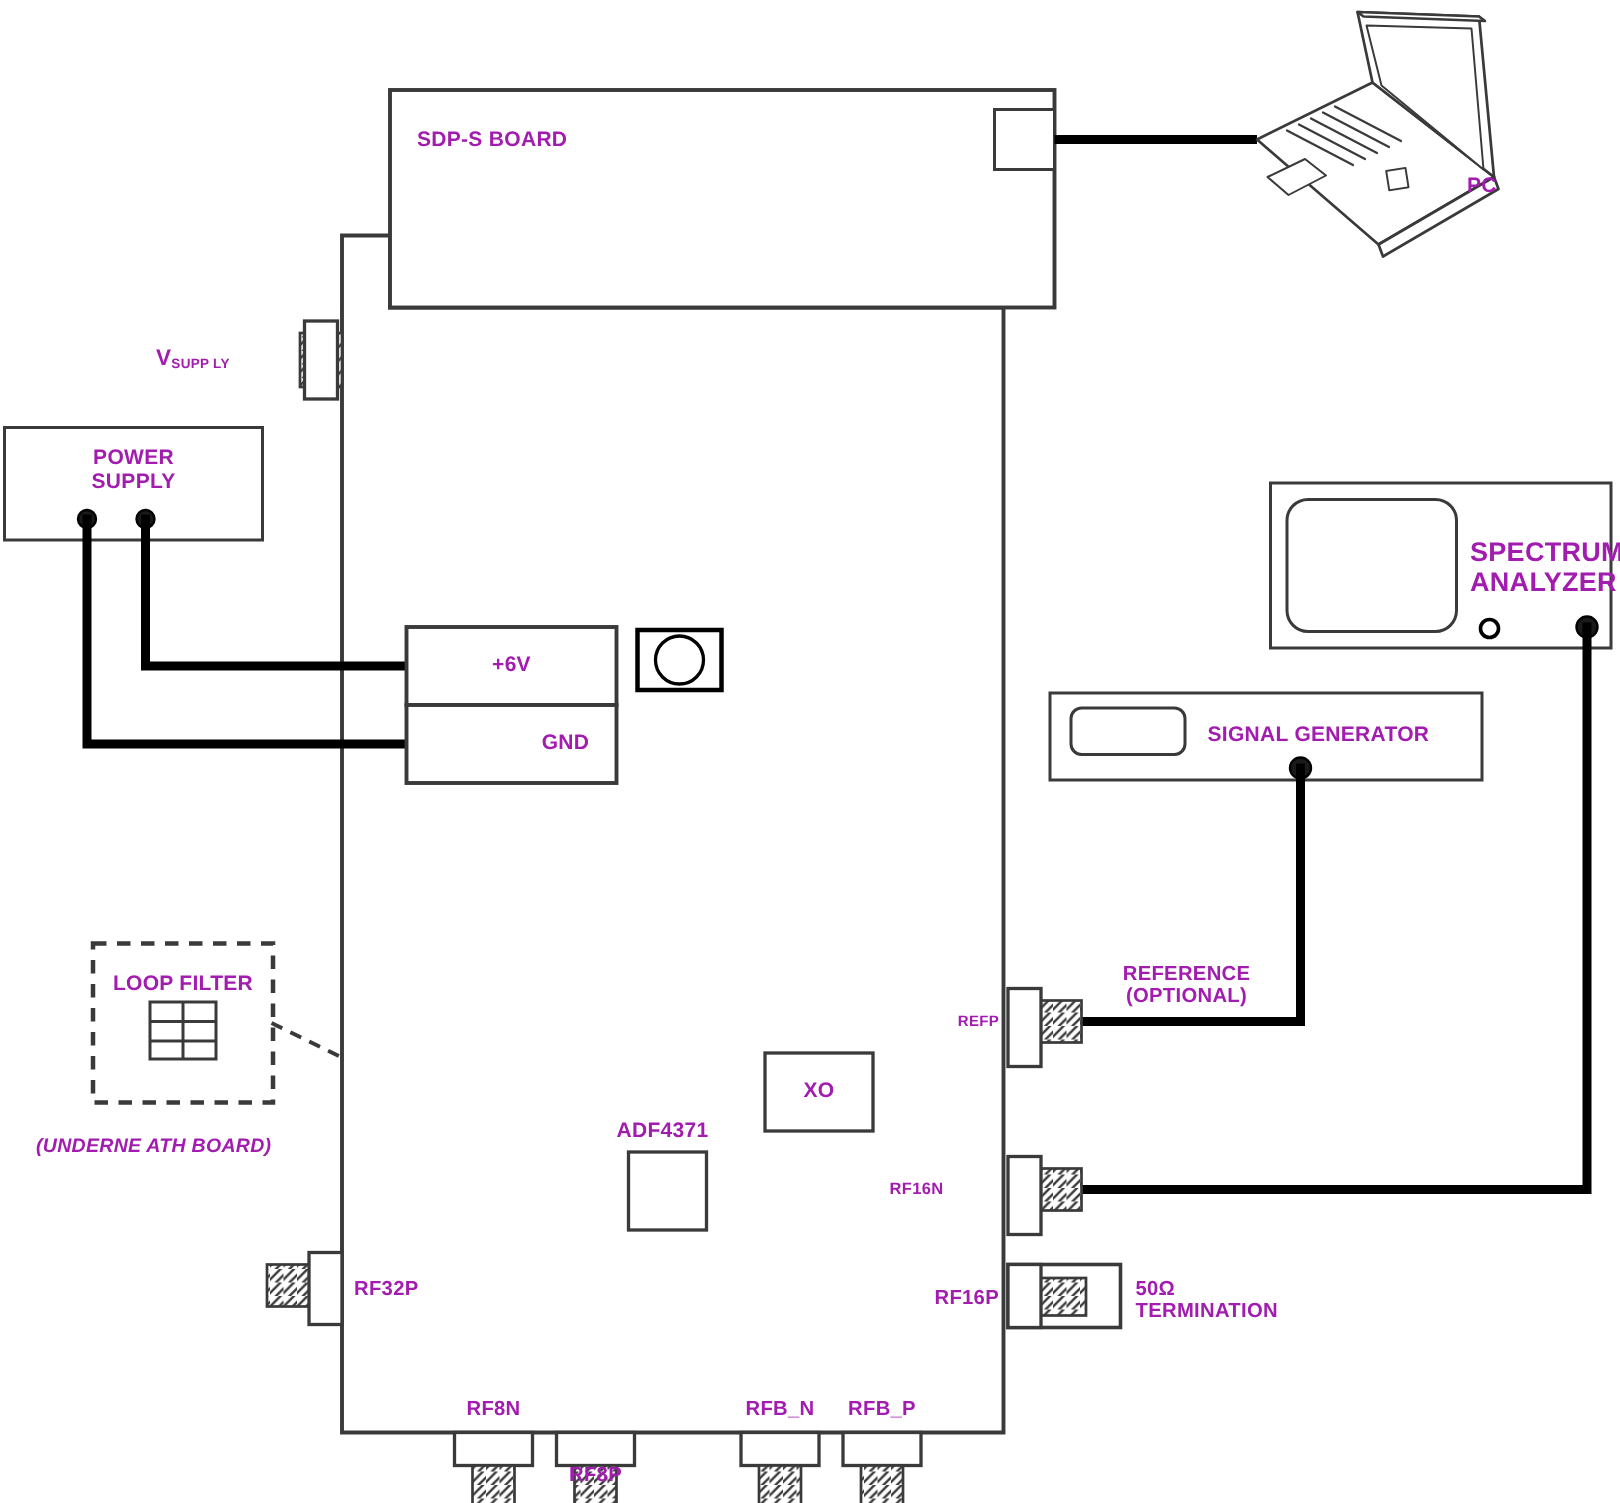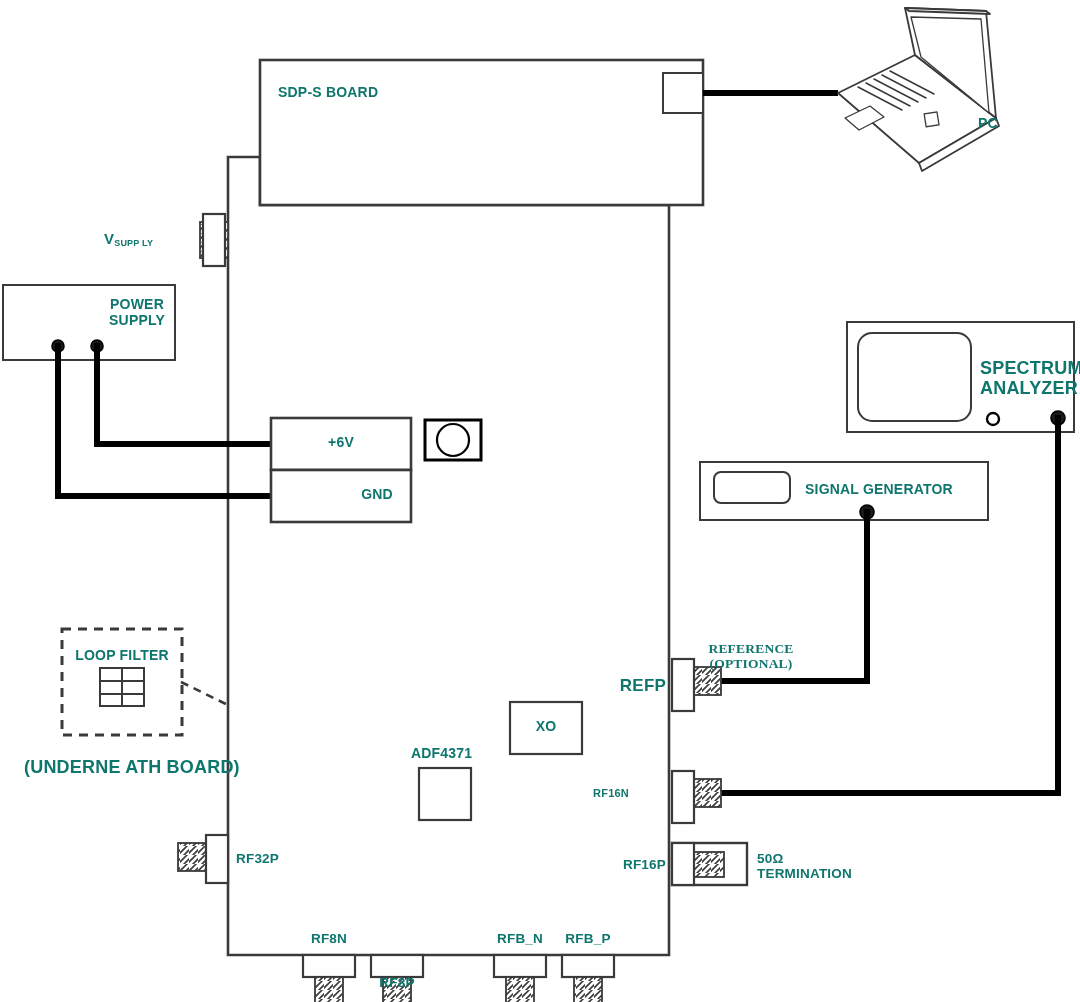--- a/index.html
+++ b/index.html
@@ -1,19 +1,19 @@
 <!DOCTYPE html>
 <html><head>
 <meta charset="utf-8">
 <style>
   html,body{margin:0;padding:0;background:#ffffff;}
   body{font-family:"Liberation Sans", sans-serif;}
   #stage{position:relative;width:1080px;height:1002px;background:#ffffff;overflow:hidden;}
   #stage svg{position:absolute;left:0;top:0;}
-  .lbl{position:absolute;font-weight:bold;color:#0f766e;letter-spacing:0.2px;line-height:1.12;}
+  .lbl{position:absolute;font-weight:bold;color:#a21caf;letter-spacing:0.2px;line-height:1.12;}
   .lbl.c{text-align:center;}
   .lbl.r{text-align:right;}
   .sub{font-size:9px;vertical-align:baseline;position:relative;top:2px;}
 </style>
 </head>
 <body>
 
 <div id="stage">
 
   <svg width="1080" height="1002" viewBox="0 0 1080 1002">
@@ -174,51 +174,51 @@
   </svg>
 
   <div class="lbl" style="left:278px;top:85px;font-size:14px;">SDP-S BOARD</div>
 
   <div class="lbl" style="left:978px;top:116px;font-size:14px;">PC</div>
 
   <div class="lbl" style="left:104px;top:231px;font-size:15px;">
     <span>V</span><span class="sub">SUPP LY</span>
   </div>
 
-  <div class="lbl c" style="left:3px;top:297px;width:172px;font-size:14px;margin-left:48px;">
+  <div class="lbl c" style="left:3px;top:297px;width:172px;font-size:14px;">
     <div>POWER</div>
     <div>SUPPLY</div>
   </div>
 
   <div class="lbl c" style="left:271px;top:435px;width:140px;font-size:14px;">+6V</div>
 
   <div class="lbl c" style="left:271px;top:487px;width:140px;font-size:14px;padding-left:36px;">GND</div>
 
 
   <div class="lbl" style="left:980px;top:358px;font-size:18px;">
     <div>SPECTRUM</div>
     <div>ANALYZER</div>
   </div>
 
   <div class="lbl" style="left:805px;top:482px;font-size:14px;">SIGNAL GENERATOR</div>
 
-  <div class="lbl c" style="left:687px;top:641px;width:128px;font-size:13.5px;font-family:Liberation Serif, serif;">
+  <div class="lbl c" style="left:727px;top:641px;width:128px;font-size:13.5px;">
     <div>REFERENCE</div>
     <div>(OPTIONAL)</div>
   </div>
 
   <div class="lbl c" style="left:62px;top:648px;width:120px;font-size:14px;">LOOP FILTER</div>
 
-  <div class="lbl" style="left:24px;top:757px;font-size:18px;">(UNDERNE ATH BOARD)</div>
+  <div class="lbl" style="left:24px;top:757px;font-size:13px;font-style:italic;">(UNDERNE ATH BOARD)</div>
 
   <div class="lbl" style="left:411px;top:746px;font-size:14px;">ADF4371</div>
 
   <div class="lbl c" style="left:510px;top:719px;width:72px;font-size:14px;">XO</div>
 
-  <div class="lbl r" style="left:566px;top:676px;width:100px;font-size:17px;">REFP</div>
+  <div class="lbl r" style="left:566px;top:676px;width:100px;font-size:10px;">REFP</div>
 
   <div class="lbl r" style="left:556px;top:787px;width:110px;font-size:11px;text-align:center;">RF16N</div>
 
   <div class="lbl r" style="left:556px;top:857px;width:110px;font-size:13.5px;">RF16P</div>
 
   <div class="lbl" style="left:757px;top:851px;font-size:13.5px;">
     <div>50Ω</div>
     <div>TERMINATION</div>
   </div>
 

